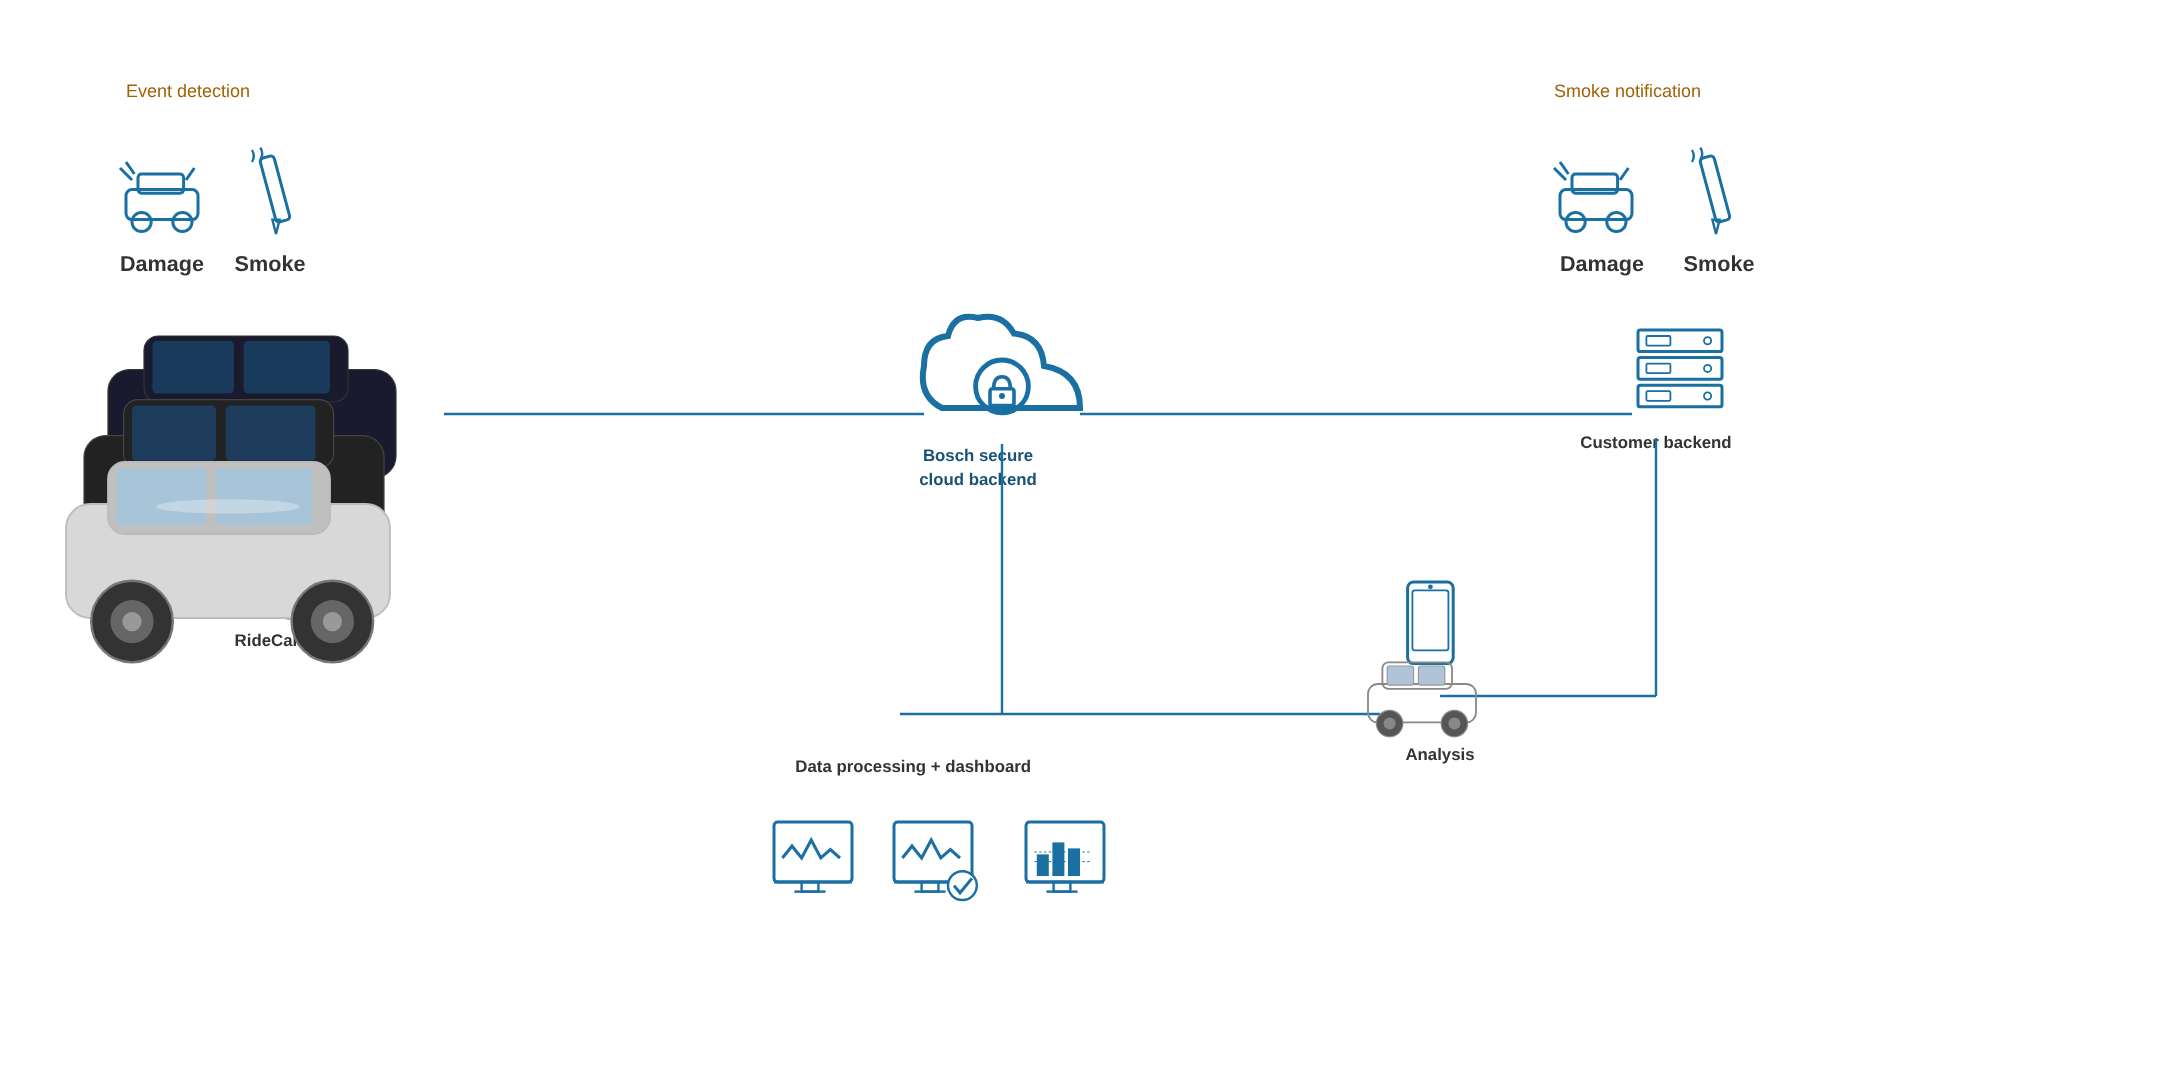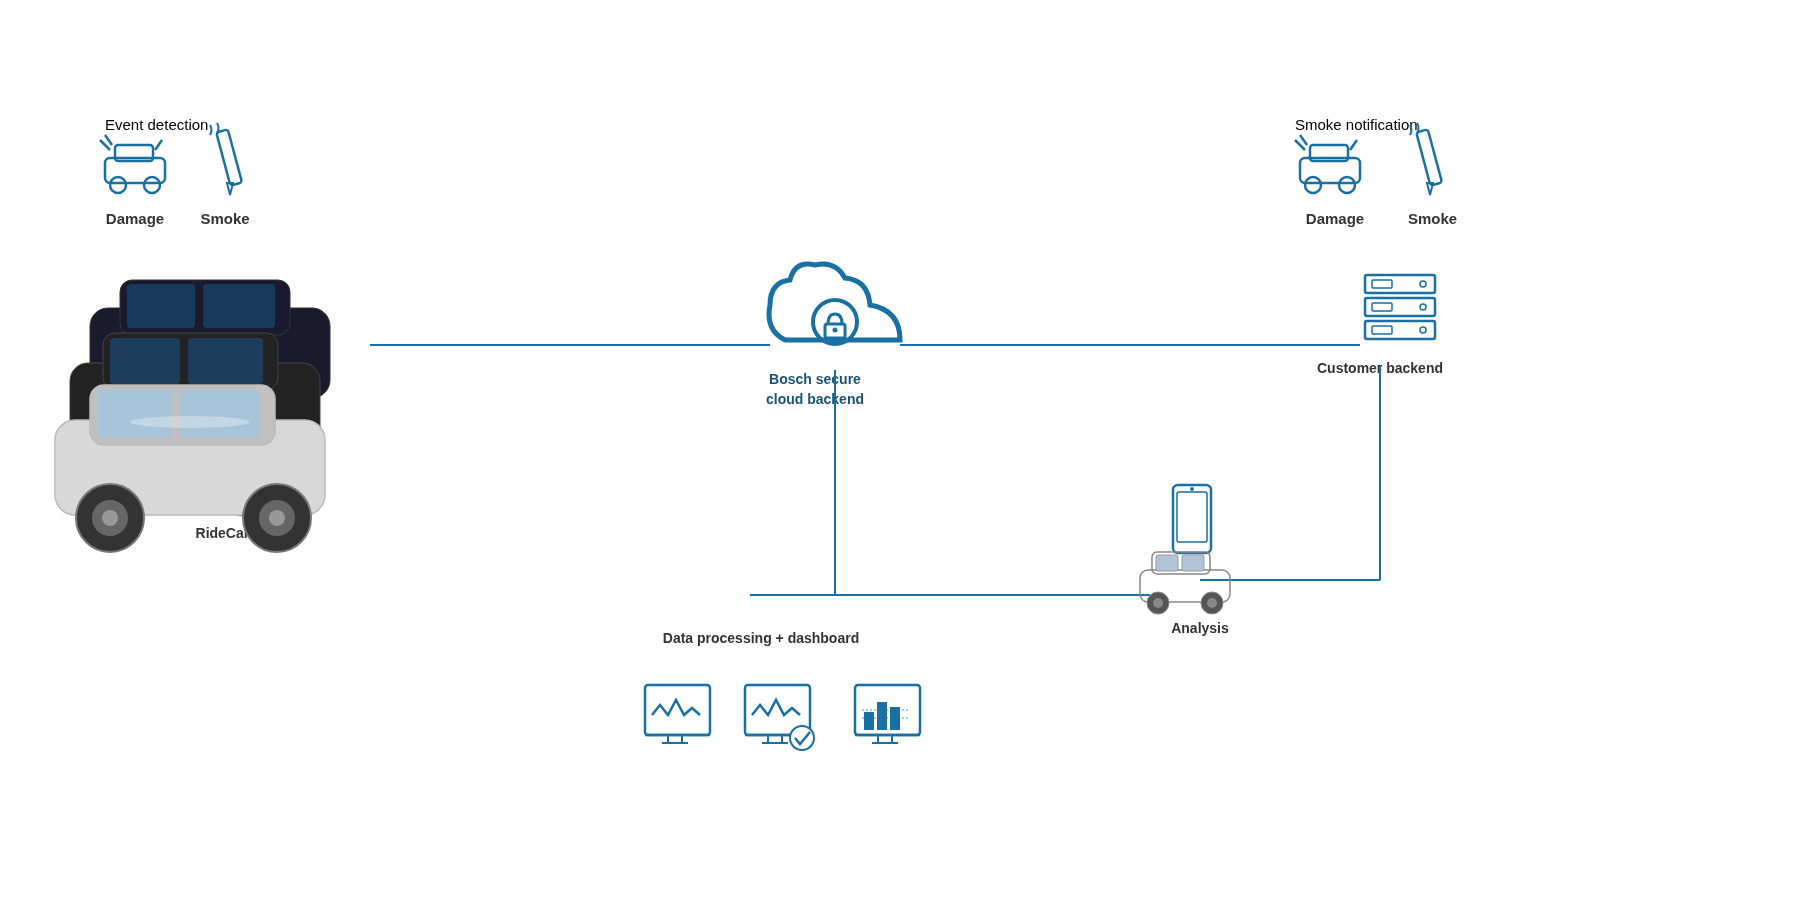--- a/index.html
+++ b/index.html
@@ -15,30 +15,29 @@
     .diagram-container {
       width: 1800px;
       height: 900px;
       position: relative;
     }
 
     
     .section-label {
       position: absolute;
       font-size: 15px;
-      color: #000000;
+      color: #a16207;
       font-weight: 400;
-      margin-top: 48px;
     }
 
     
     .icon-label {
       position: absolute;
       text-align: center;
-      font-size: 15px;
+      font-size: 18px;
       color: #333;
       font-weight: 600;
     }
 
     
     .main-svg {
       position: absolute;
       top: 0;
       left: 0;
       width: 1800px;

